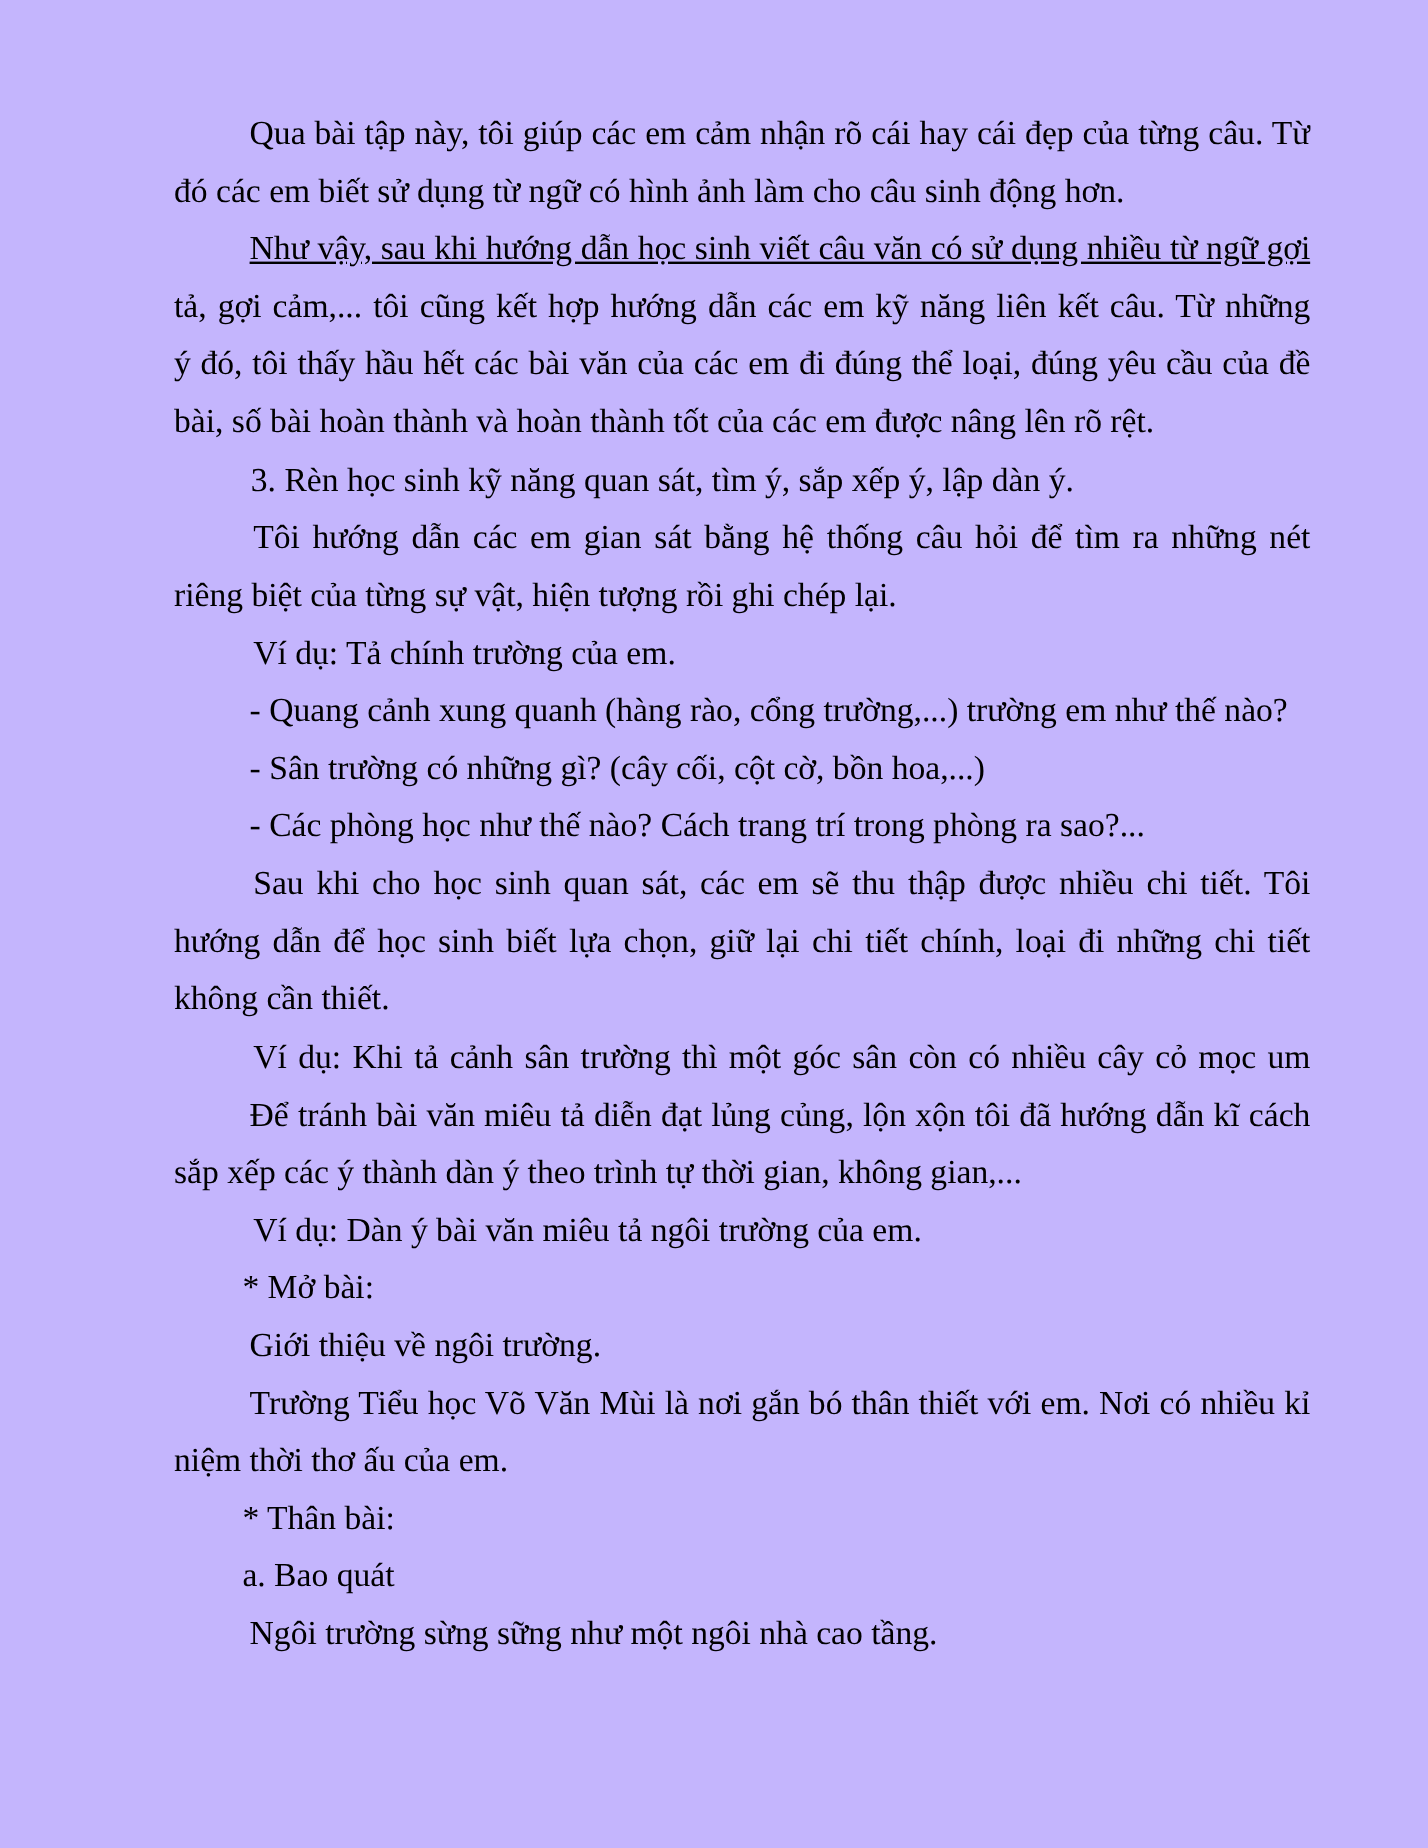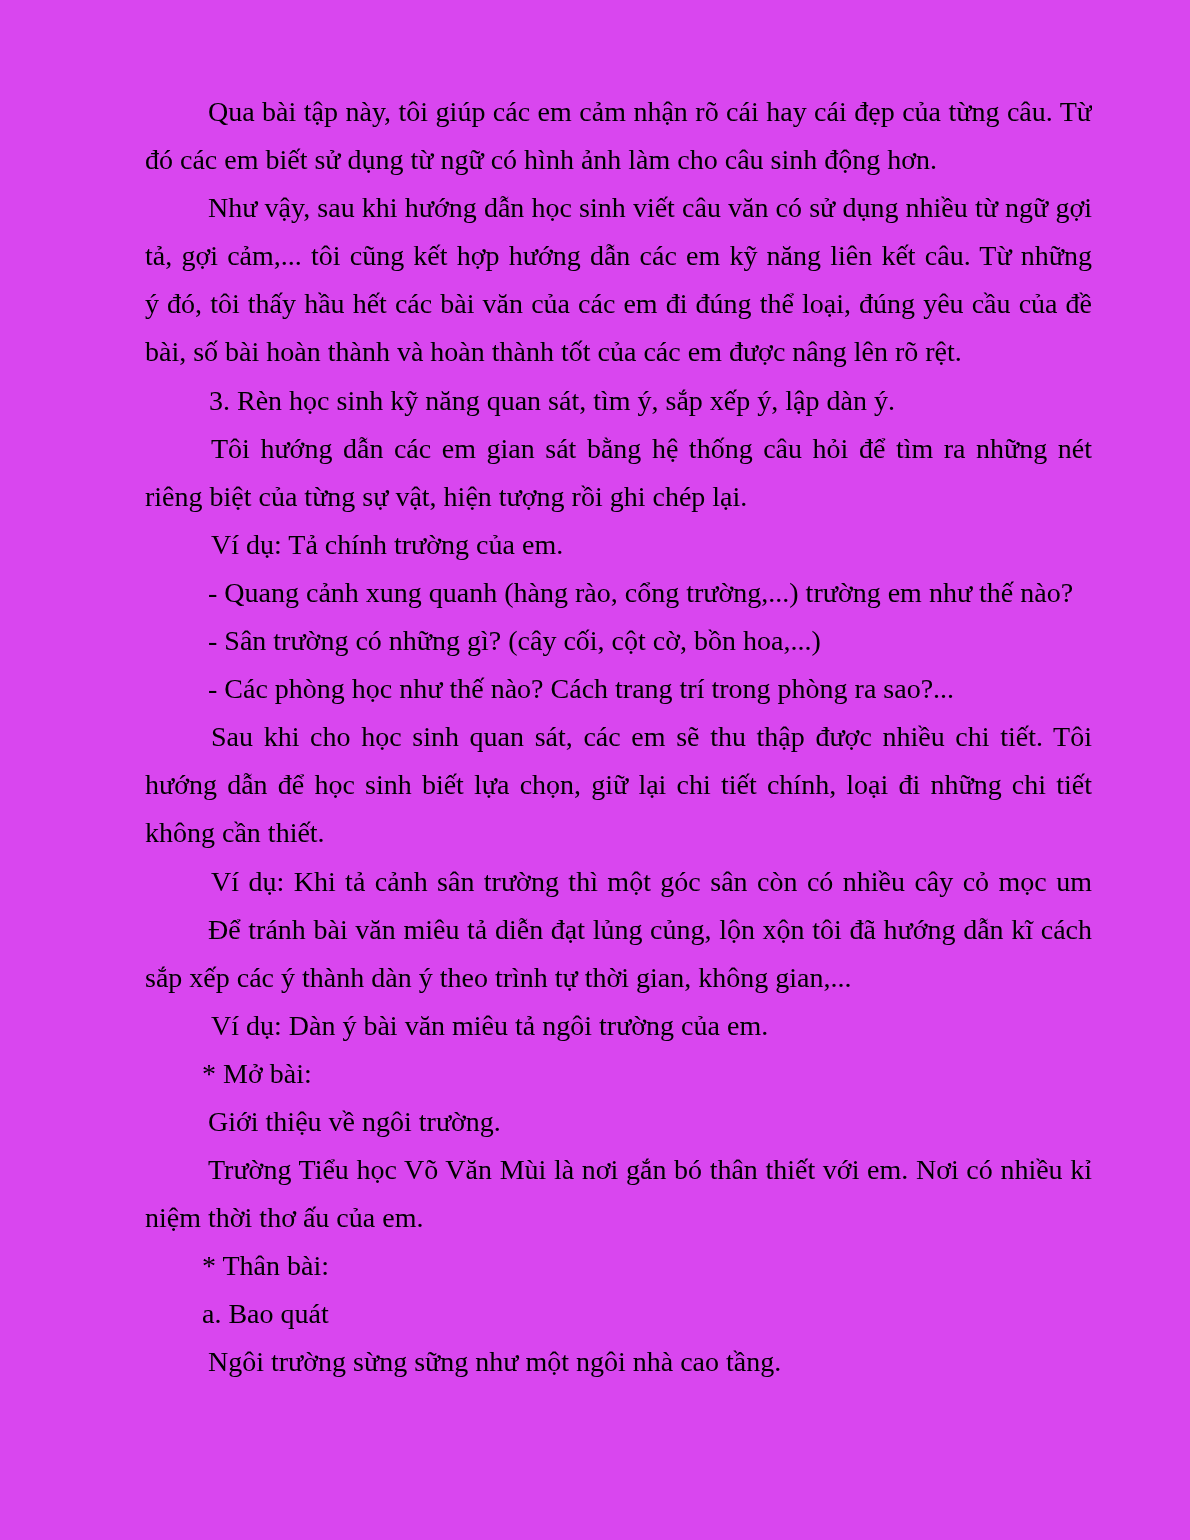--- a/index.html
+++ b/index.html
@@ -38,25 +38,25 @@
     text-align: justify;
     text-align-last: justify;
   }
   .b {
     font-weight: normal;
   }
 </style>
 </head>
 <body>
 
-<div class="page" style="background: #d946ef;">
+<div class="page" style="background: #c4b5fd;">
   <div class="doc-body" style="color: rgb(0, 0, 0);">
       <div class="line fill" style="text-indent: 63px;"><span>Qua bài tập này, tôi giúp các em cảm nhận rõ cái hay cái đẹp của từng câu. Từ</span></div>
       <div class="line"><span>đó các em biết sử dụng từ ngữ có hình ảnh làm cho câu sinh động hơn.</span></div>
-      <div class="line fill" style="text-indent: 63px;"><span>Như vậy, sau khi hướng dẫn học sinh viết câu văn có sử dụng nhiều từ ngữ gợi</span></div>
+      <div class="line fill" style="text-indent: 63px; text-decoration: underline;"><span>Như vậy, sau khi hướng dẫn học sinh viết câu văn có sử dụng nhiều từ ngữ gợi</span></div>
       <div class="line fill"><span>tả, gợi cảm,... tôi cũng kết hợp hướng dẫn các em kỹ năng liên kết câu. Từ những gợi</span></div>
       <div class="line fill"><span>ý đó, tôi thấy hầu hết các bài văn của các em đi đúng thể loại, đúng yêu cầu của đề</span></div>
       <div class="line"><span>bài, số bài hoàn thành và hoàn thành tốt của các em được nâng lên rõ rệt.</span></div>
       <div class="line" style="text-indent: 64px;"><span class="b">3. Rèn học sinh kỹ năng quan sát, tìm ý, sắp xếp ý, lập dàn ý.</span></div>
       <div class="line fill" style="text-indent: 66px;"><span>Tôi hướng dẫn các em gian sát bằng hệ thống câu hỏi để tìm ra những nét</span></div>
       <div class="line"><span>riêng biệt của từng sự vật, hiện tượng rồi ghi chép lại.</span></div>
       <div class="line" style="text-indent: 66px;"><span class="b">Ví dụ:</span><span> Tả chính trường của em.</span></div>
       <div class="line" style="text-indent: 63px;"><span>- Quang cảnh xung quanh (hàng rào, cổng trường,...) trường em như thế nào?</span></div>
       <div class="line" style="text-indent: 63px;"><span>- Sân trường có những gì? (cây cối, cột cờ, bồn hoa,...)</span></div>
       <div class="line" style="text-indent: 63px;"><span>- Các phòng học như thế nào? Cách trang trí trong phòng ra sao?...</span></div>

